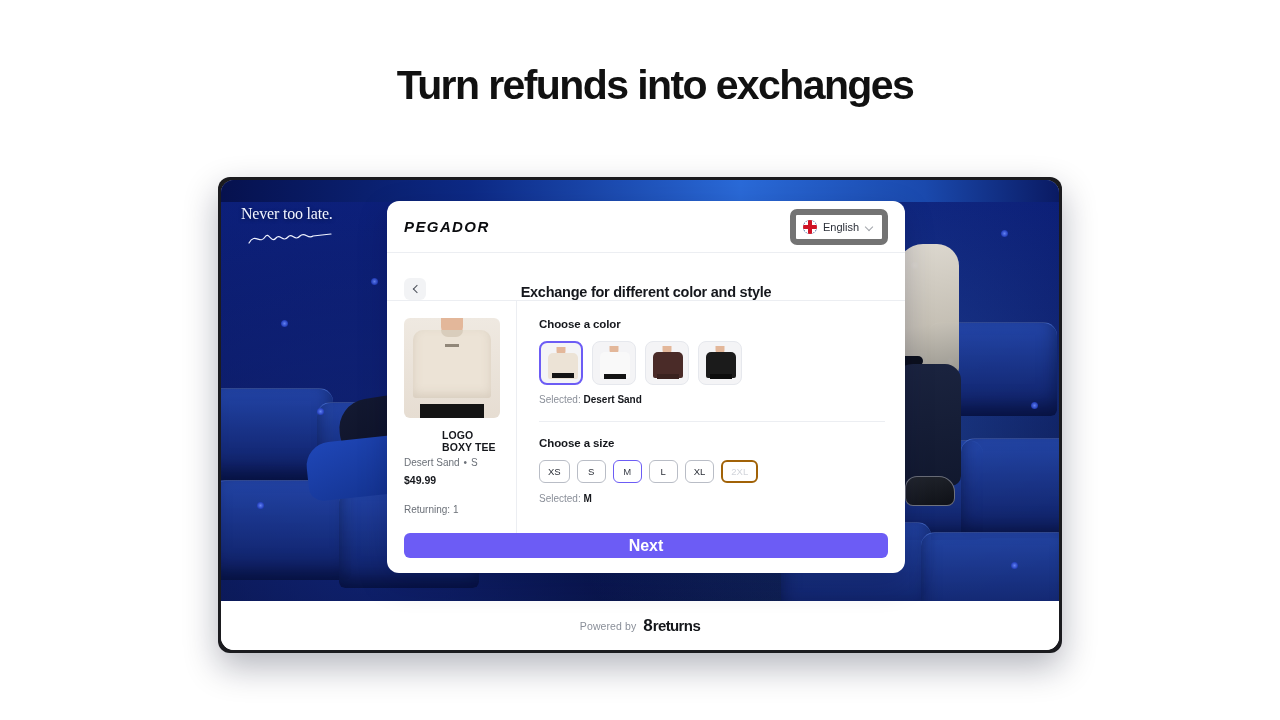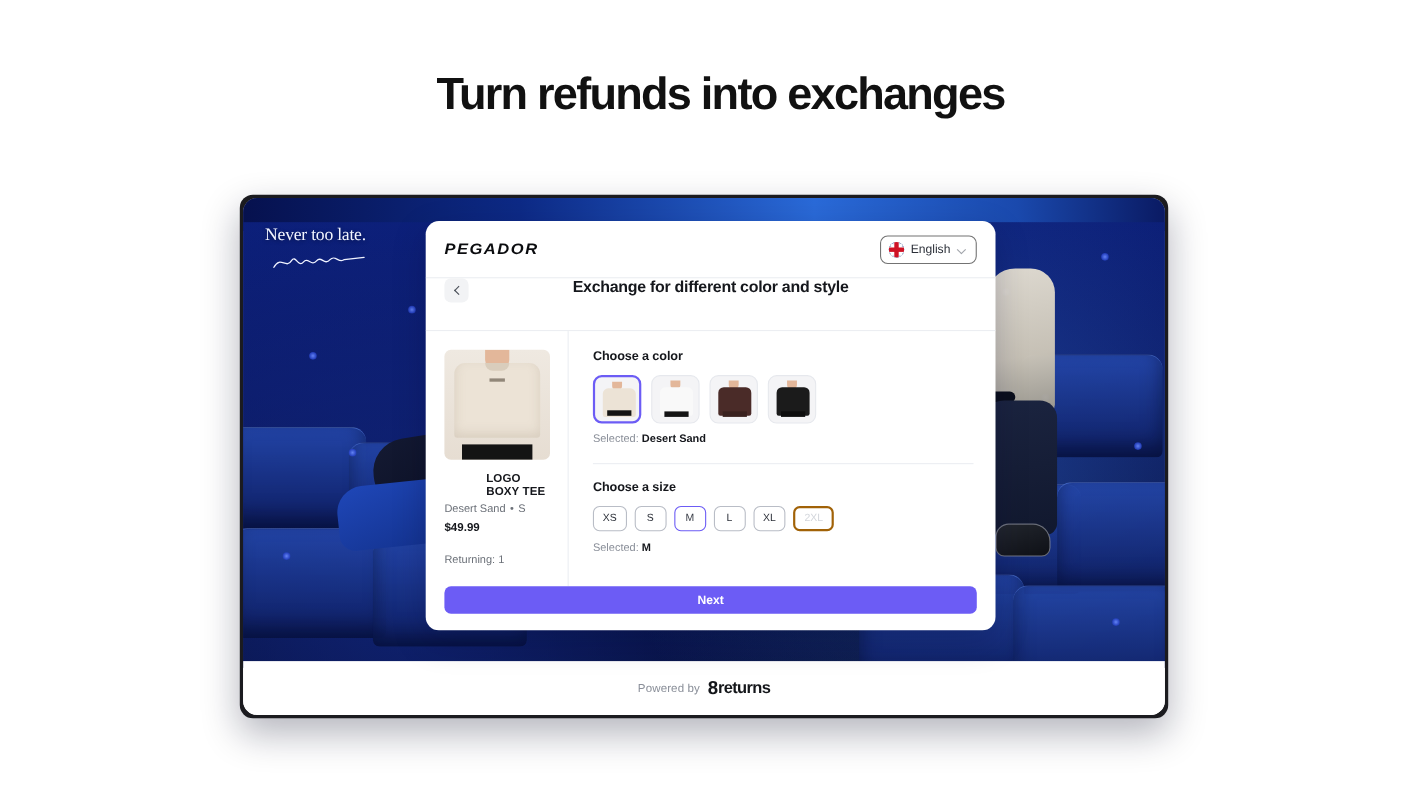--- a/index.html
+++ b/index.html
@@ -176,21 +176,21 @@
     font-family: "Liberation Sans", sans-serif;
     font-size: 15px;
     font-weight: 700;
     font-style: italic;
     letter-spacing: 1.4px;
     color: #0b0c0f;
     transform: scaleY(0.92);
   }
   .lang-pill {
     display: flex; align-items: center; gap: 6px;
-    border: 1px solid #737373;
+    border: 6px solid #737373;
     border-radius: 7px;
     padding: 5px 8px 5px 7px;
     background: #fff;
     cursor: pointer;
   }
   .flag {
     width: 14px; height: 14px; border-radius: 50%;
     position: relative; overflow: hidden;
     background: #0b2f7d; flex: 0 0 14px;
   }
@@ -222,21 +222,21 @@
   .chev-down::before {
     content: ""; position: absolute; left: 1px; top: 2px;
     width: 5px; height: 5px;
     border-right: 1.3px solid #555b66;
     border-bottom: 1.3px solid #555b66;
     transform: rotate(45deg);
   }
 
   .card-subhead {
     height: 48px; flex: 0 0 48px;
-    display: flex; align-items: flex-start;
+    display: flex; align-items: flex-end;
     border-bottom: 1px solid #eceef2;
     padding: 0 17px;
     position: relative;
   }
   .back-btn {
     width: 22px; height: 22px;
     background: #f2f3f5;
     border-radius: 6px;
     display: flex; align-items: center; justify-content: center;
     cursor: pointer;
@@ -377,21 +377,21 @@
   .card-cta {
     flex: 0 0 auto;
     padding: 0 17px 15px 17px;
   }
   .next-btn {
     width: 100%; height: 25px;
     background: #6c5cf5;
     border-radius: 6px;
     border: none;
     color: #fff;
-    font-size: 11px; font-weight: 700;
+    font-size: 16px; font-weight: 700;
     display: flex; align-items: center; justify-content: center;
     cursor: pointer;
     font-family: "Liberation Sans", sans-serif;
   }
 </style>
 </head>
 <body>
 
 <div class="headline">Turn refunds into exchanges</div>
 

